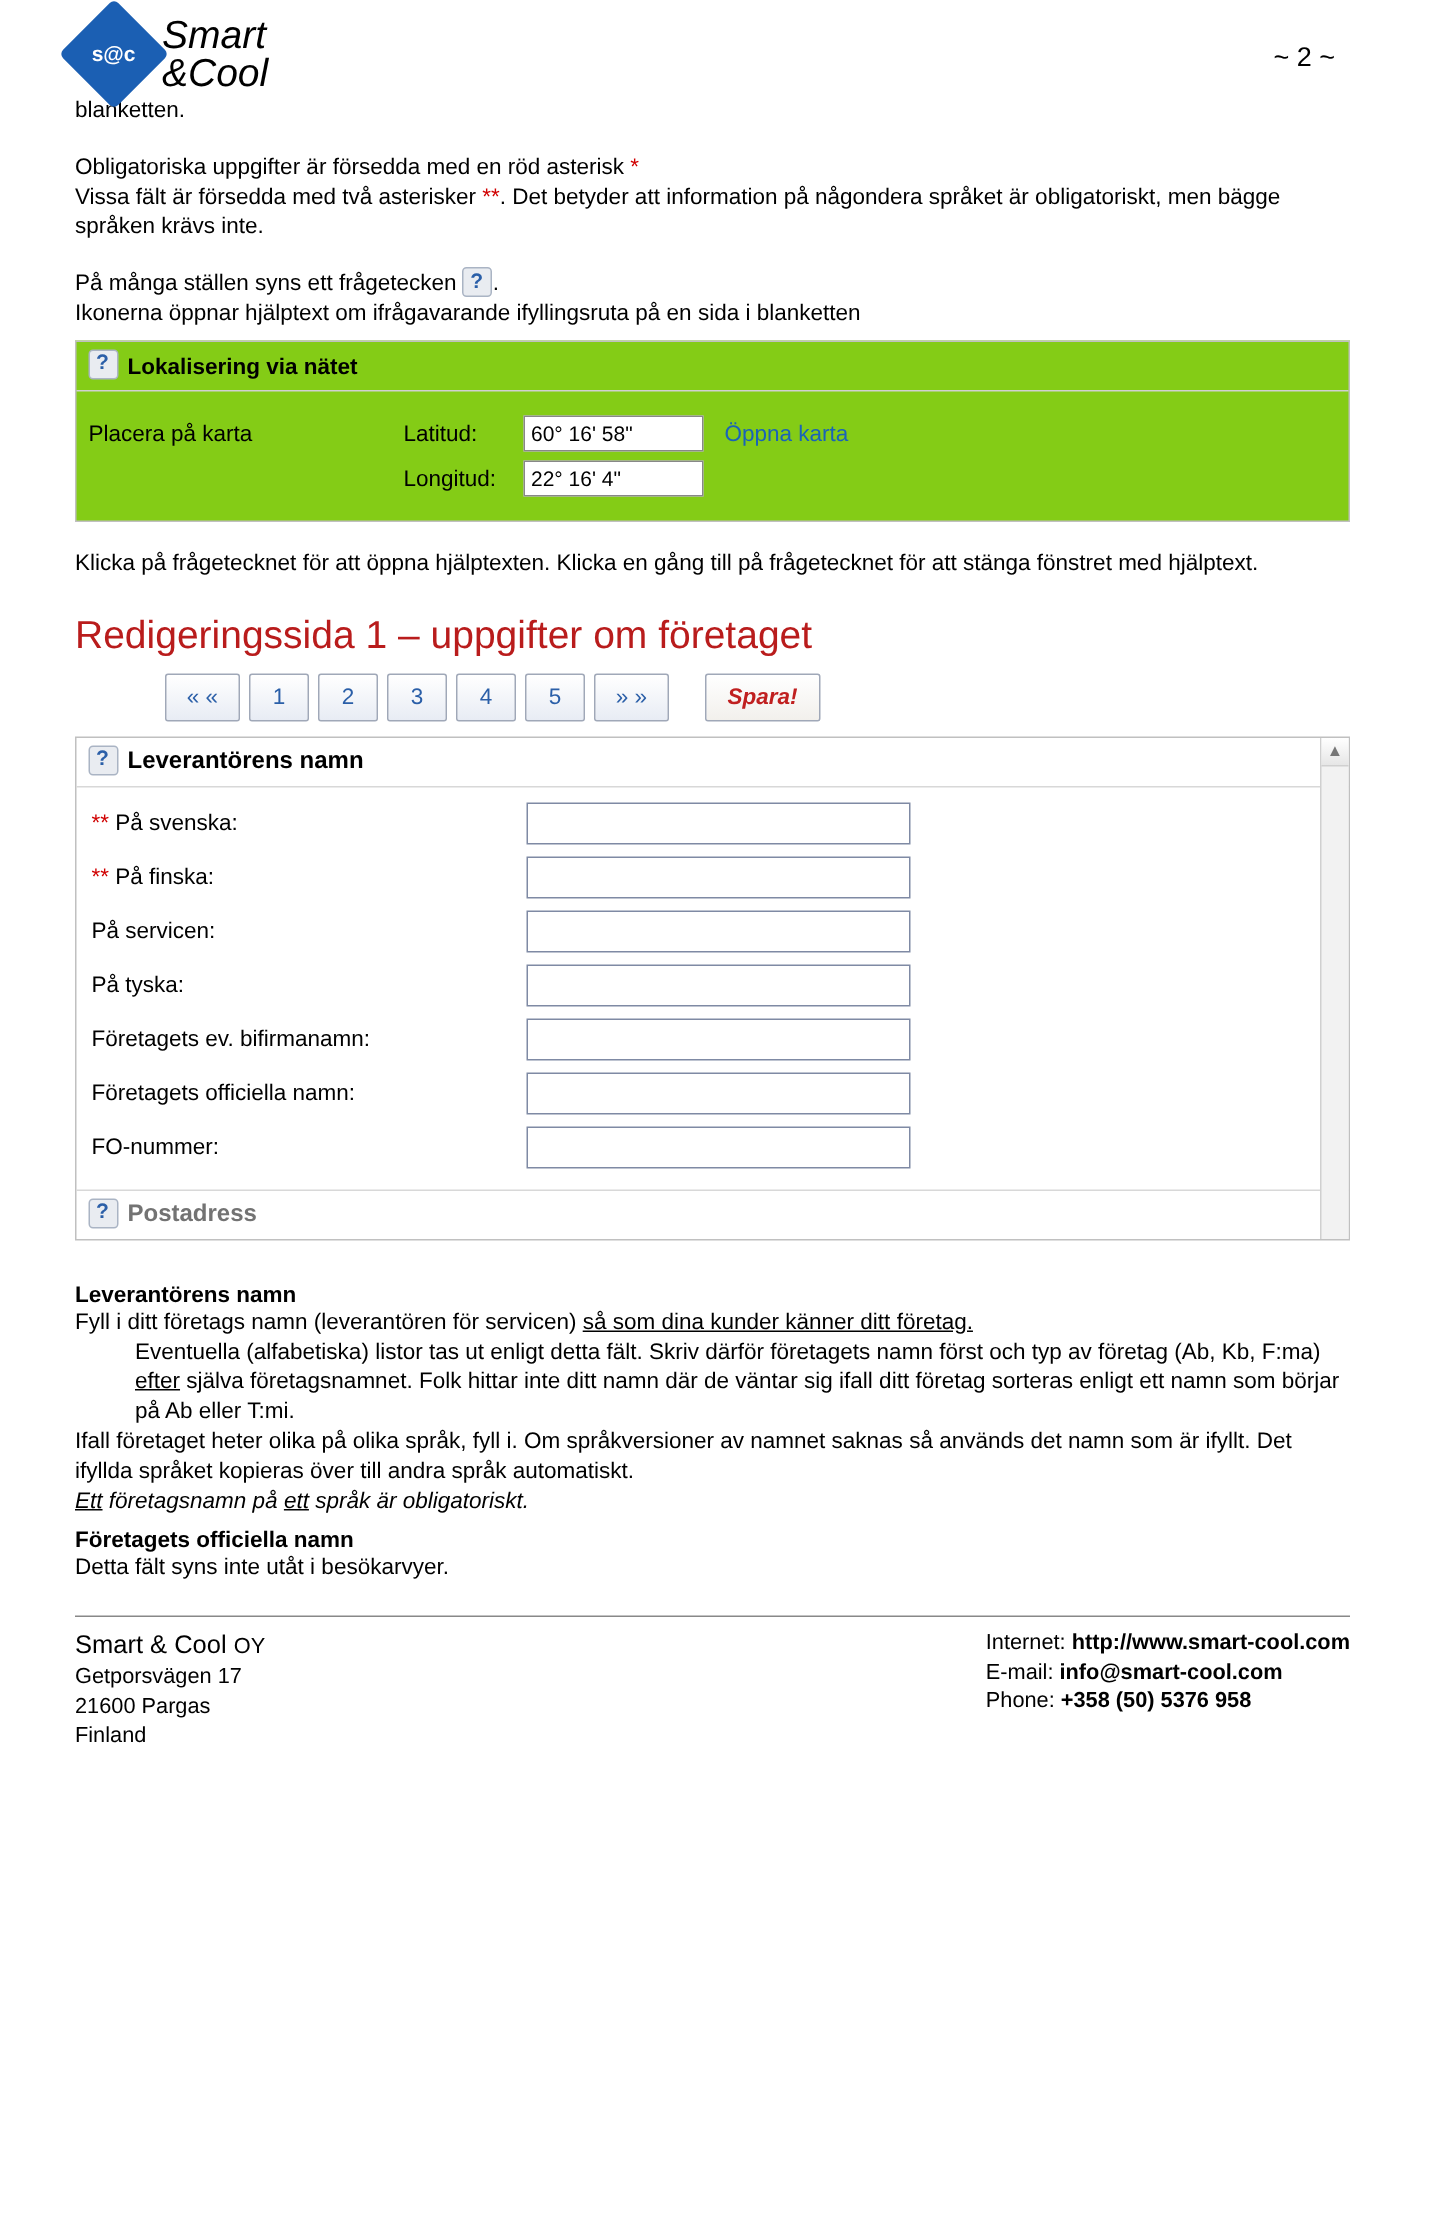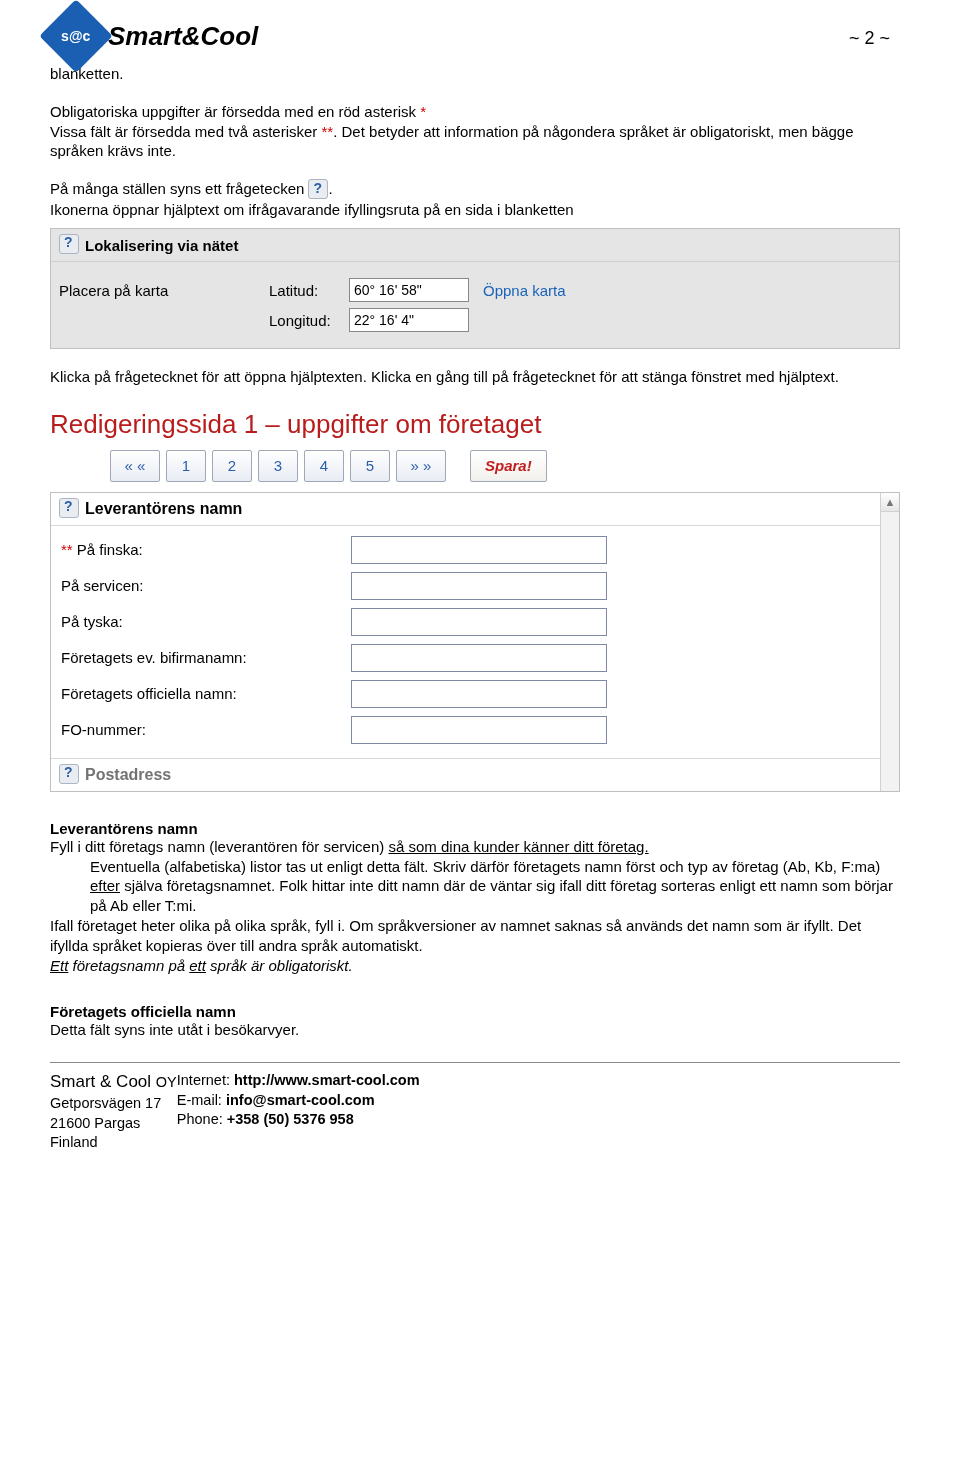--- a/index.html
+++ b/index.html
@@ -1,29 +1,29 @@
 <!DOCTYPE html>
 <html><head>
 <meta charset="utf-8">
 <style>
 body{margin:0;padding:0;font-family:Arial,Helvetica,sans-serif;font-size:15px;color:#000;background:#fff;width:960px}
 .page{padding:10px 60px 20px 50px;position:relative}
 .header-row{display:flex;justify-content:space-between;align-items:flex-start}
 .logo-wrap{display:flex;align-items:center;gap:6px}
 .logo-diamond{width:52px;height:52px;transform:rotate(45deg);background:#1b5fb3;display:flex;align-items:center;justify-content:center;border-radius:4px}
 .logo-diamond span{transform:rotate(-45deg);color:#fff;font-weight:bold;font-size:14px}
-.logo-text{display:flex;flex-direction:row;font-weight:bold;font-style:italic;font-size:26px;line-height:0.95;color:#000}
+.logo-text{display:flex;flex-direction:column;font-weight:normal;font-style:italic;font-size:26px;line-height:0.95;color:#000}
 .page-num{font-size:18px;margin-top:18px;margin-right:10px}
 .content{margin-top:2px}
 .red{color:#d00000}
 p{margin:0;line-height:1.32}
 .para-gap{margin-top:18px}
 .help-icon{display:inline-block;width:18px;height:18px;background:#e9ecf1;border:1px solid #aab4c4;border-radius:3px;vertical-align:middle;position:relative;top:-1px}
 .help-icon::after{content:"?";position:absolute;top:-1px;left:4px;color:#2b5fa8;font-weight:bold;font-size:14px}
-.screenshot{border:1px solid #c0c0c0;background:#e5e5e5;margin-top:8px;padding:0}
+.screenshot{border:1px solid #c0c0c0;background:#84cc16;margin-top:8px;padding:0}
 .sc-title{display:flex;align-items:center;gap:6px;padding:6px 8px;border-bottom:1px solid #d0d0d0;font-weight:bold;font-size:15px;color:#000}
 .sc-body{padding:16px 8px 10px 8px}
 .sc-row{display:flex;align-items:center;margin-bottom:6px;font-size:15px}
 .sc-label1{width:210px}
 .sc-label2{width:80px}
 .sc-input{border:1px solid #888;height:22px;padding:0 4px;font-size:14px;background:#fff}
 .sc-link{color:#1a63b8;margin-left:14px}
 h2{font-family:Arial;font-weight:normal;color:#b91c1c;font-size:26px;margin:22px 0 10px 0}
 .pager-wrap{padding-left:60px}
 .pager{display:flex;gap:6px;align-items:center}
@@ -35,21 +35,21 @@
 .form-rows{padding:10px 10px 6px 10px}
 .form-row{display:flex;align-items:center;margin-bottom:8px;font-size:15px}
 .form-label{width:290px}
 .form-input{border:1px solid #7f8aa4;height:24px;width:250px;background:#fff}
 .post-title{display:flex;align-items:center;gap:6px;padding:6px 8px;border-top:1px solid #d8d8d8;font-weight:bold;font-size:16px;color:#737373}
 .sb{position:absolute;right:0;top:0;bottom:0;width:18px;background:#f2f2f2;border-left:1px solid #d0d0d0}
 .sb-arrow{height:18px;border-bottom:1px solid #d0d0d0;display:flex;align-items:center;justify-content:center;color:#777;font-size:11px;background:linear-gradient(#fff,#e6e6e6)}
 .section-title{font-weight:bold;margin-top:28px}
 .indent{margin-left:40px}
 .hr{border:none;border-top:1px solid #888;margin:22px 0 8px 0}
-.footer{display:flex;justify-content:flex-start;font-size:14.5px;line-height:1.35}
+.footer{display:flex;justify-content:space-between;font-size:14.5px;line-height:1.35}
 .fname{font-family:'Trebuchet MS',Verdana,sans-serif;font-size:17px}
 u{text-decoration:underline}
 </style>
 </head>
 <body>
 
 <div class="page">
   <div class="header-row">
     <div class="logo-wrap">
       <div class="logo-diamond">
@@ -119,20 +119,24 @@
     <div class="form-shot">
       <div class="sb">
         <div class="sb-arrow">▲</div>
       </div>
       <div class="form-title">
         <span class="help-icon"></span>
         <span>Leverantörens namn</span>
       </div>
       <div class="form-rows">
         <div class="form-row">
+            <div class="form-label"><span class="red">** </span><span>På svenska:</span></div>
+            <input class="form-input" style="">
+          </div>
+        <div class="form-row">
             <div class="form-label"><span class="red">** </span><span>På finska:</span></div>
             <input class="form-input" style="">
           </div>
         <div class="form-row">
             <div class="form-label">På servicen:</div>
             <input class="form-input" style="">
           </div>
         <div class="form-row">
             <div class="form-label">På tyska:</div>
             <input class="form-input" style="">
@@ -155,21 +159,21 @@
         <span>Postadress</span>
       </div>
     </div>
 
     <div class="section-title">Leverantörens namn</div>
     <p><span>Fyll i ditt företags namn (leverantören för servicen) </span><u>så som dina kunder känner ditt företag.</u></p>
     <p class="indent"><span>Eventuella (alfabetiska) listor tas ut enligt detta fält. Skriv därför företagets namn först och  typ av företag (Ab, Kb, F:ma) </span><u>efter</u><span> själva företagsnamnet. Folk hittar inte ditt namn där de väntar sig ifall ditt företag sorteras enligt ett namn som börjar på Ab eller T:mi.</span></p>
     <p>Ifall företaget heter olika på olika språk, fyll i. Om språkversioner av namnet saknas så används det namn som är ifyllt. Det ifyllda språket kopieras över till andra språk automatiskt.</p>
     <p><i><u>Ett</u><span> företagsnamn på </span><u>ett</u><span> språk är obligatoriskt.</span></i></p>
 
-    <div class="section-title" style="margin-top:28px">Företagets officiella namn</div>
+    <div class="section-title" style="margin-top:8px">Företagets officiella namn</div>
     <p>Detta fält syns inte utåt i besökarvyer.</p>
 
     <hr class="hr">
     <div class="footer">
       <div>
         <div><span class="fname">Smart &amp; Cool </span><span>OY</span></div>
         <div>Getporsvägen 17</div>
         <div>21600 Pargas</div>
         <div>Finland</div>
       </div>

